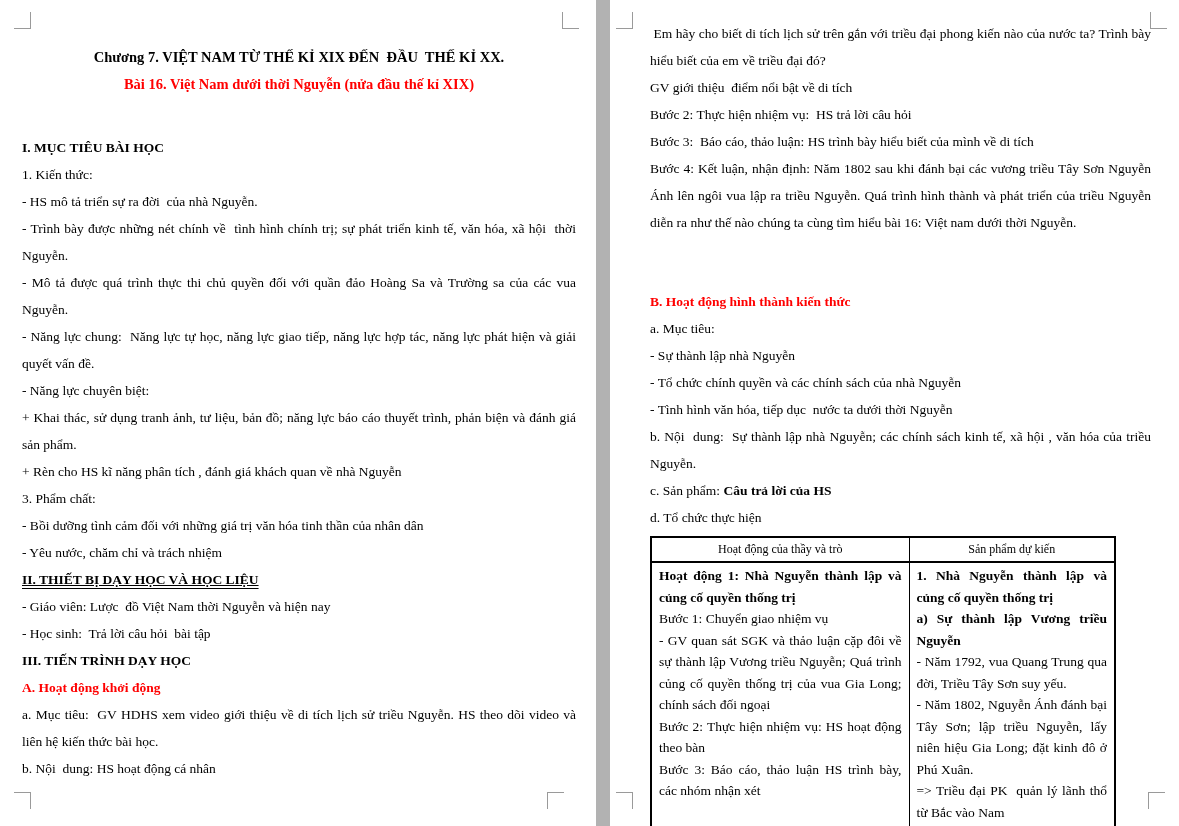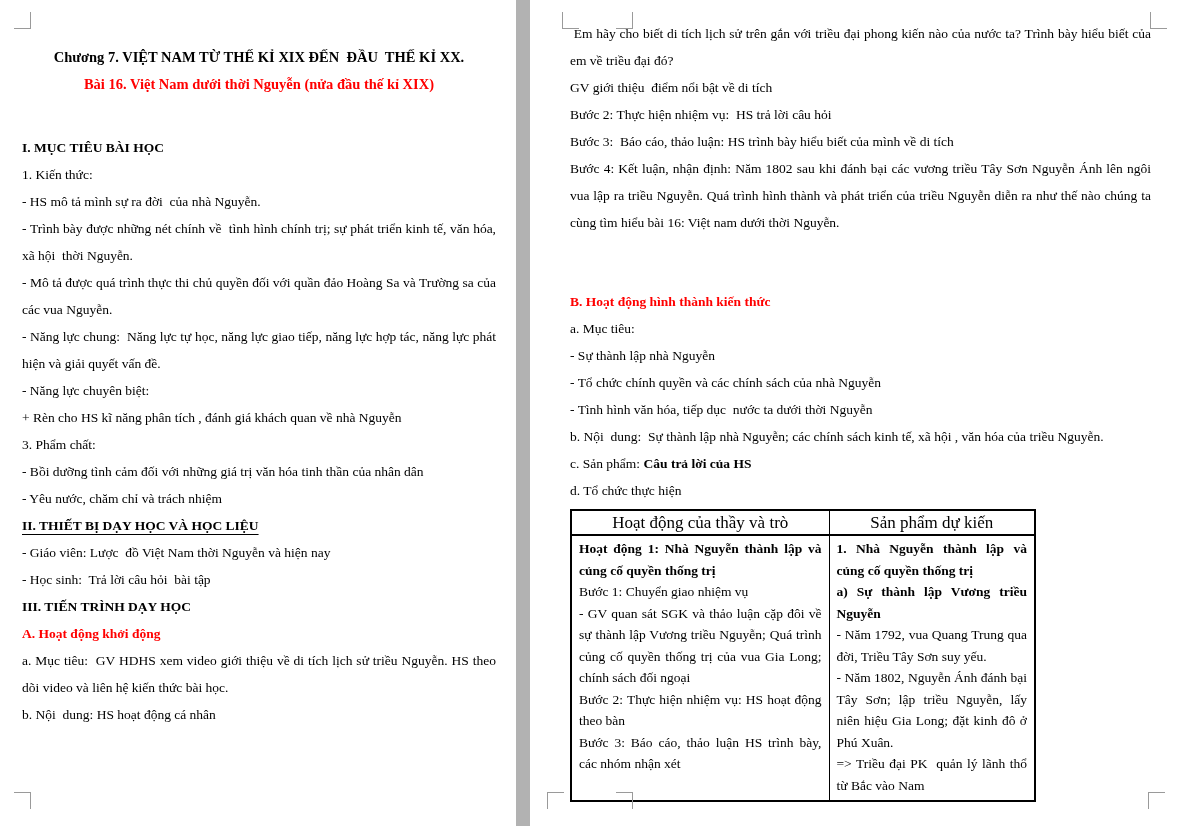--- a/index.html
+++ b/index.html
@@ -1,40 +1,40 @@
 <!DOCTYPE html>
 <html style="--accent-red: #ff0000; --spellcheck: #e05656; --gutter: #b2b2b2;"><head>
 <meta charset="utf-8">
 <style>
   html,body{margin:0;padding:0;}
   .canvas{position:relative;width:1179px;height:826px;overflow:hidden;background:#fff;
           display:flex;font-family:"Liberation Serif","DejaVu Serif",serif;color:#000;}
   .page{background:#fff;box-sizing:border-box;}
-  .page-left{width:516px;flex:none;padding:44px 20px 0 22px;}
+  .page-left{width:596px;flex:none;padding:44px 20px 0 22px;}
   .gutter{width:14px;flex:none;background:var(--gutter,#b2b2b2);}
   .page-right{flex:1;padding:20px 28px 0 40px;}
   .para{margin:0;font-size:13.5px;line-height:27px;text-align:justify;white-space:pre-wrap;}
   .para span{ text-decoration:inherit; }
   .b{font-weight:bold;}
   .red{color:var(--accent-red,#f00);}
   .c{text-align:center;}
-  .u{}
+  .u{text-decoration:underline;}
   .t1{font-size:14.5px;}
   .mt38{margin-top:36px;}
   .mt52{margin-top:52px;}
   .wavy{text-decoration-line:underline;text-decoration-style:wavy;
         text-decoration-color:var(--spellcheck,#e05656);text-decoration-thickness:2px;
         text-underline-offset:4px;}
   .u .wavy{text-decoration-line:underline;}
   .brun{font-weight:bold;}
   
   .lesson-table{border-collapse:collapse;width:466px;margin-top:5px;table-layout:fixed;}
   .lesson-table,.lesson-table td,.lesson-table th{border:1px solid #000;}
   .lesson-table{border-width:2px;}
-  .lesson-table th{border-bottom-width:2px;font-weight:normal;font-size:17px;
+  .lesson-table th{border-bottom-width:2px;font-weight:normal;font-size:12px;
                    line-height:21px;padding:1px 4px;text-align:center;}
   .lesson-table td{vertical-align:top;padding:2px 7px 4px 7px;}
   .lesson-table td .para{line-height:21.5px;}
   .col-activity{width:258px;}
   
   .mark{position:absolute;width:16px;height:16px;border:0 solid #9a9a9a;}
   .m-tl{border-right-width:1px;border-bottom-width:1px;}
   .m-tr{border-left-width:1px;border-bottom-width:1px;}
   .m-bl{border-right-width:1px;border-top-width:1px;}
   .m-br{border-left-width:1px;border-top-width:1px;}
@@ -42,25 +42,26 @@
 </head>
 <body>
 
 <div class="canvas">
 
   <div class="page page-left">
       <p class="para c b t1"><span>Chương 7. VIỆT NAM TỪ THẾ KỈ XIX ĐẾN  ĐẦU  THẾ KỈ XX.</span></p>
       <p class="para c b t1 red"><span>Bài 16. Việt Nam dưới thời Nguyễn (nửa đầu thế kỉ XIX)</span></p>
       <p class="para b mt38"><span>I. MỤC TIÊU BÀI HỌC</span></p>
       <p class="para "><span>1. Kiến thức:</span></p>
-      <p class="para "><span>- HS mô tả mình sự ra đời  của nhà Nguyễn.</span></p>
+      <p class="para "><span>- HS mô tả triển sự ra đời  của nhà Nguyễn.</span></p>
       <p class="para "><span>- Trình bày được những nét chính về  tình hình chính trị; sự phát triển kinh tế, văn </span><span class="wavy">hóa,</span><span> xã hội  thời Nguyễn.</span></p>
       <p class="para "><span>- Mô tả được quá trình thực thi chủ quyền đối với quần đảo Hoàng Sa và Trường sa của các vua Nguyễn.</span></p>
       <p class="para "><span>- Năng lực chung:  Năng lực tự học, năng lực giao tiếp, năng lực hợp tác, năng lực phát hiện và giải quyết vấn đề.</span></p>
       <p class="para "><span>- Năng lực chuyên biệt:</span></p>
+      <p class="para "><span>+ Khai thác, sử dụng tranh ảnh, tư liệu, bản đồ; năng lực báo cáo thuyết trình, phản biện và đánh giá sản phẩm.</span></p>
       <p class="para "><span>+ Rèn cho HS kĩ năng phân tích , đánh giá khách quan về nhà Nguyễn</span></p>
       <p class="para "><span>3. Phẩm chất:</span></p>
       <p class="para "><span>- Bồi dưỡng tình cảm đối với những giá trị văn </span><span class="wavy">hóa</span><span> tinh thần của nhân dân</span></p>
       <p class="para "><span>- Yêu nước, chăm chỉ và trách nhiệm</span></p>
       <p class="para b u"><span class="wavy">II. THIẾT BỊ DẠY HỌC VÀ HỌC LIỆU</span></p>
       <p class="para "><span>- Giáo viên: Lược  đồ Việt Nam thời Nguyễn và hiện nay</span></p>
       <p class="para "><span>- Học sinh:  Trả lời câu hỏi  bài tập</span></p>
       <p class="para b"><span>III. TIẾN TRÌNH DẠY HỌC</span></p>
       <p class="para b red"><span>A. Hoạt động khởi động</span></p>
       <p class="para "><span>a. Mục tiêu:  GV HDHS xem </span><span class="wavy">video</span><span> giới thiệu về di tích lịch sử triều Nguyễn. HS theo dõi </span><span class="wavy">video</span><span> và liên hệ kiến thức bài học.</span></p>

